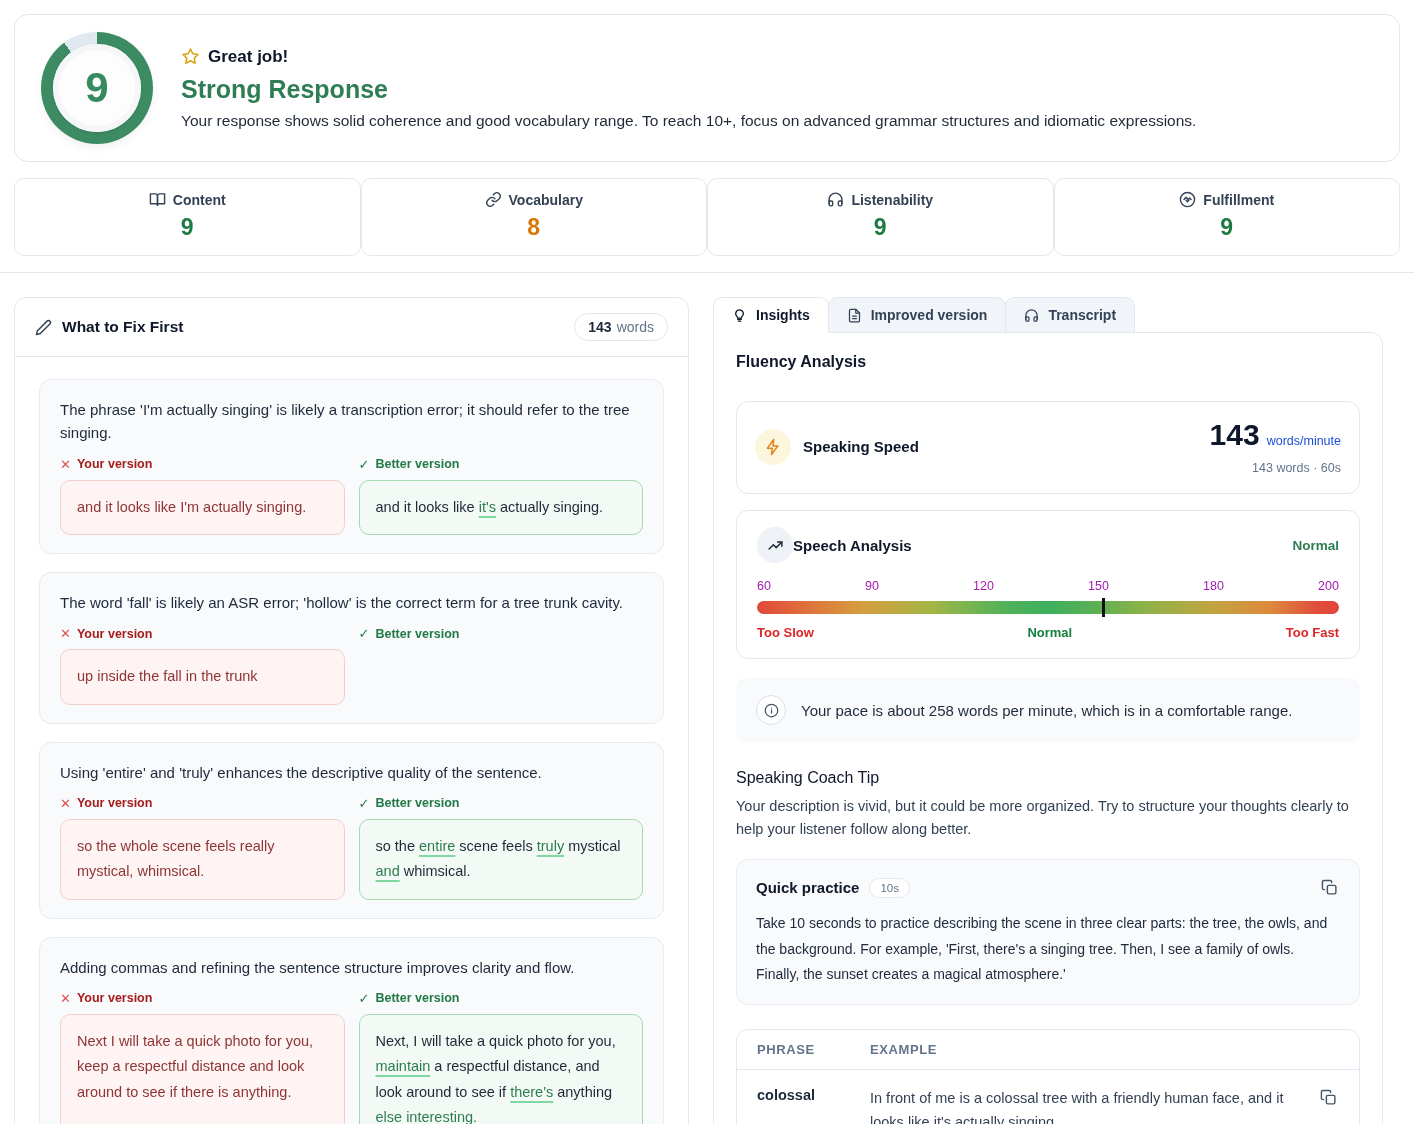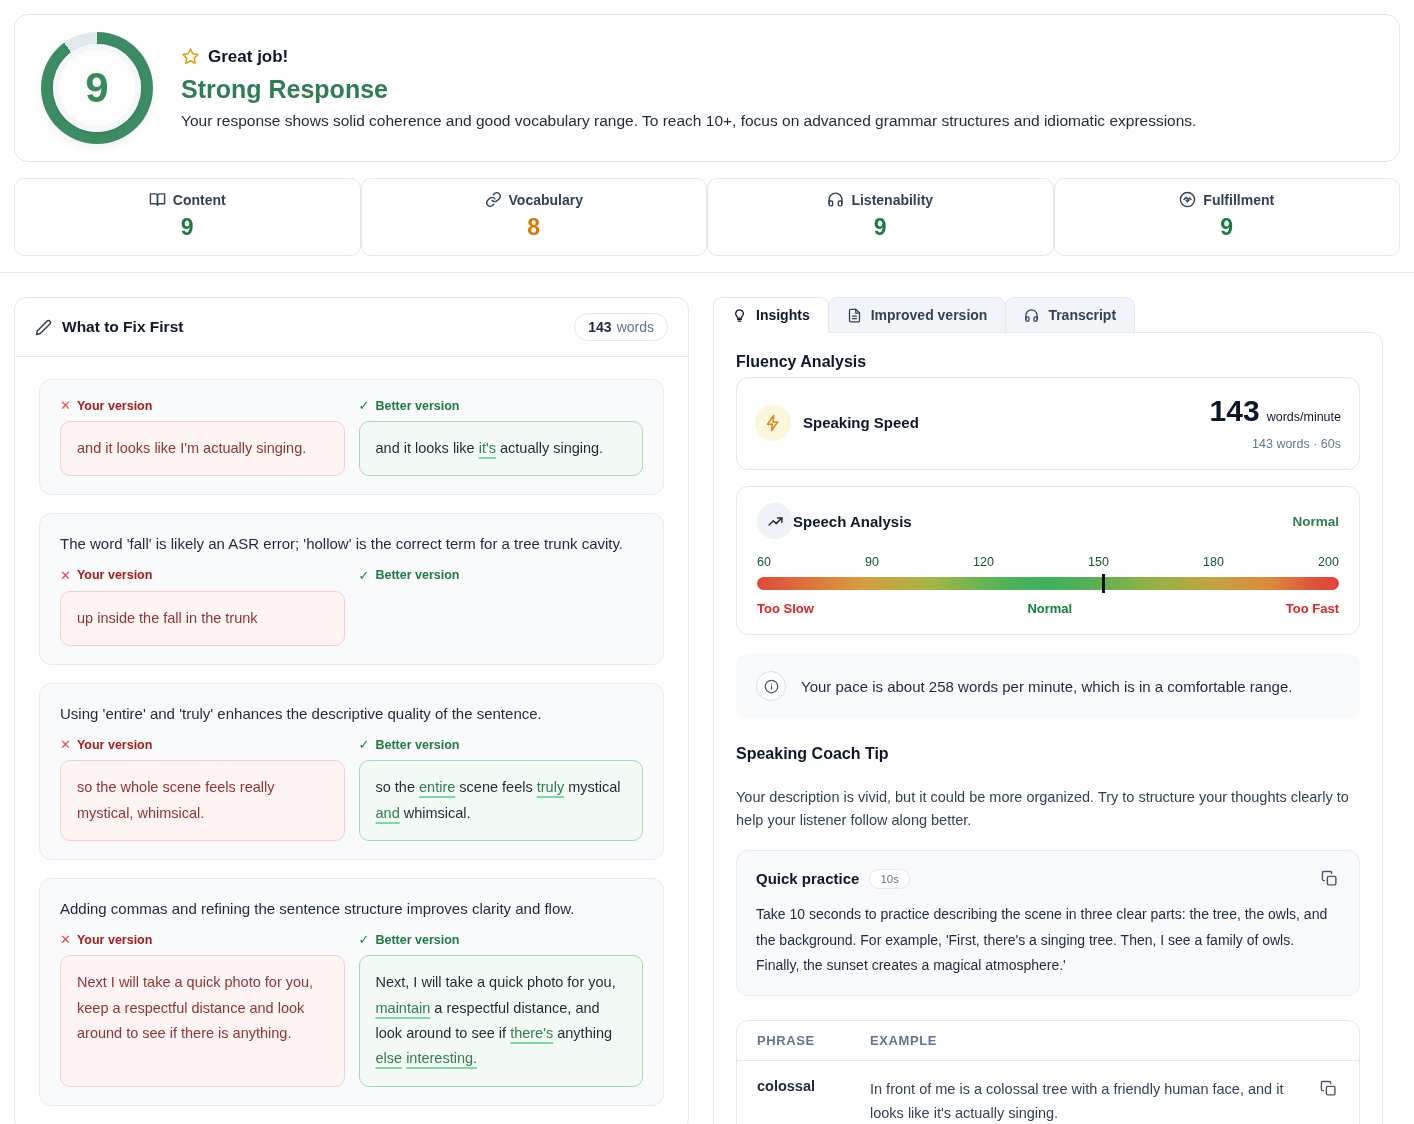--- a/index.html
+++ b/index.html
@@ -67,55 +67,55 @@
 
   
   .right-col { width:670px; }
   .tabs { display:flex; position:relative; z-index:2; }
   .tab { display:flex; align-items:center; gap:9px; padding:9px 18px; font-size:14px; font-weight:bold;
     color:#334155; background:#f1f5f9; border:1px solid #e2e8f0; border-radius:9px 9px 0 0;
     margin-right:-1px; cursor:pointer; }
   .tab.active { background:#fff; color:#0f172a; border-bottom:1px solid #fff; }
   .insights-panel { border:1px solid #e2e8f0; border-radius:0 12px 12px 12px; background:#fff;
     margin-top:-1px; padding:20px 22px 24px; }
-  .section-title { font-size:16px; font-weight:bold; color:#0f172a; margin-bottom:6px; }
+  .section-title { font-size:16px; font-weight:bold; color:#0f172a; margin-bottom:30px; }
 
   .speed-card { border:1px solid #e2e8f0; border-radius:12px; padding:16px 18px 18px;
     display:flex; align-items:center; justify-content:space-between; }
   .speed-left { display:flex; align-items:center; gap:12px; }
   .icon-circle { width:36px; height:36px; border-radius:50%; display:flex; align-items:center; justify-content:center; flex:0 0 auto; }
   .icon-circle.amber { background:#fdf6df; }
   .icon-circle.gray { background:#eef2f6; }
   .card-title { font-size:15px; font-weight:bold; color:#0f172a; }
   .speed-right { text-align:right; }
   .speed-value-row { display:flex; align-items:baseline; gap:7px; justify-content:flex-end; }
   .speed-value { font-size:30px; font-weight:bold; color:#0f172a; }
-  .speed-unit { font-size:12.5px; color:#0f172a;margin-top:12px; }
+  .speed-unit { font-size:12.5px; color:#1d4ed8;margin-top:12px; }
   .speed-detail { font-size:12.5px; color:#64748b; margin-top:9px; }
 
   .speech-card { border:1px solid #e2e8f0; border-radius:12px; padding:16px 20px 18px; margin-top:16px; }
   .speech-head { display:flex; align-items:center; justify-content:space-between; }
   .speech-head-left { display:flex; align-items:center; }
   .speech-status { font-size:13.5px; font-weight:bold; color:#2e7d50; }
-  .ticks { display:flex; justify-content:space-between; font-size:12.5px; color:#14532d; margin:16px 0 8px; }
+  .ticks { display:flex; justify-content:space-between; font-size:12.5px; color:#a21caf; margin:16px 0 8px; }
   .speed-bar-wrap { position:relative; }
   .speed-bar { height:13px; border-radius:7px;
     background:linear-gradient(to right,#e0483a 0%,#df6f3b 8%,#d69d3f 18%,#a3b646 30%,#54b258 42%,#3cb05e 50%,#57b054 57%,#8fb248 67%,#c1a441 78%,#dd8a3d 88%,#e0503b 96%,#e0433a 100%); }
   .speed-marker { position:absolute; top:-3px; width:3px; height:19px; background:#111; }
   .range-labels { display:flex; justify-content:space-between; margin-top:11px; font-size:13px; font-weight:bold; }
   .range-labels .slow, .range-labels .fast { color:#dc2626; }
   .range-labels .normal { color:#15803d; }
 
   .pace-note { background:#f8fafc; border-radius:12px; padding:18px 20px; margin-top:18px;
     display:flex; align-items:center; gap:15px; }
   .info-circle { width:30px; height:30px; border-radius:50%; background:#fff; border:1px solid #d8dfe8;
     display:flex; align-items:center; justify-content:center; flex:0 0 auto; }
   .pace-text { font-size:15px; color:#1e293b; }
 
-  .coach-title { font-size:16px; font-weight:bold; color:#0f172a; margin:26px 0 23px; }
+  .coach-title { font-size:16px; font-weight:normal; color:#0f172a; margin:26px 0 8px; }
   .coach-text { font-size:14.5px; color:#334155; line-height:1.6; }
 
   .practice-card { background:#f8fafc; border:1px solid #e7ecf2; border-radius:12px; padding:17px 19px; margin-top:18px; }
   .practice-head { display:flex; align-items:center; justify-content:space-between; margin-bottom:13px;gap:28px; }
   .practice-head-left { display:flex; align-items:center; gap:10px; }
   .practice-title { font-size:15px; font-weight:bold; color:#0f172a; }
   .dur-pill { border:1px solid #e2e8f0; background:#fff; border-radius:999px; padding:3px 10px;
     font-size:11.5px; color:#64748b; }
   .copy-btn { background:none; border:none; cursor:pointer; padding:2px; display:flex; }
   .practice-text { font-size:14px; color:#1e293b; line-height:1.8; }
@@ -210,20 +210,21 @@
         </div>
         <span class="word-pill">
           <span class="count">143</span>
           <span class="unit">words</span>
         </span>
       </div>
 
       <div class="fix-body">
 
         <div class="fix-card">
+          <p class="fix-desc">The phrase 'I'm actually singing' is likely a transcription error; it should refer to the tree singing.</p>
           <div class="ver-cols">
             <div class="ver-col">
               <span class="ver-label bad">
                   <span class="mark">✕</span>
                   <span>Your version</span>
                 </span>
               <div class="ver-box bad">and it looks like I'm actually singing.</div>
             </div>
             <div class="ver-col">
               <span class="ver-label good">

